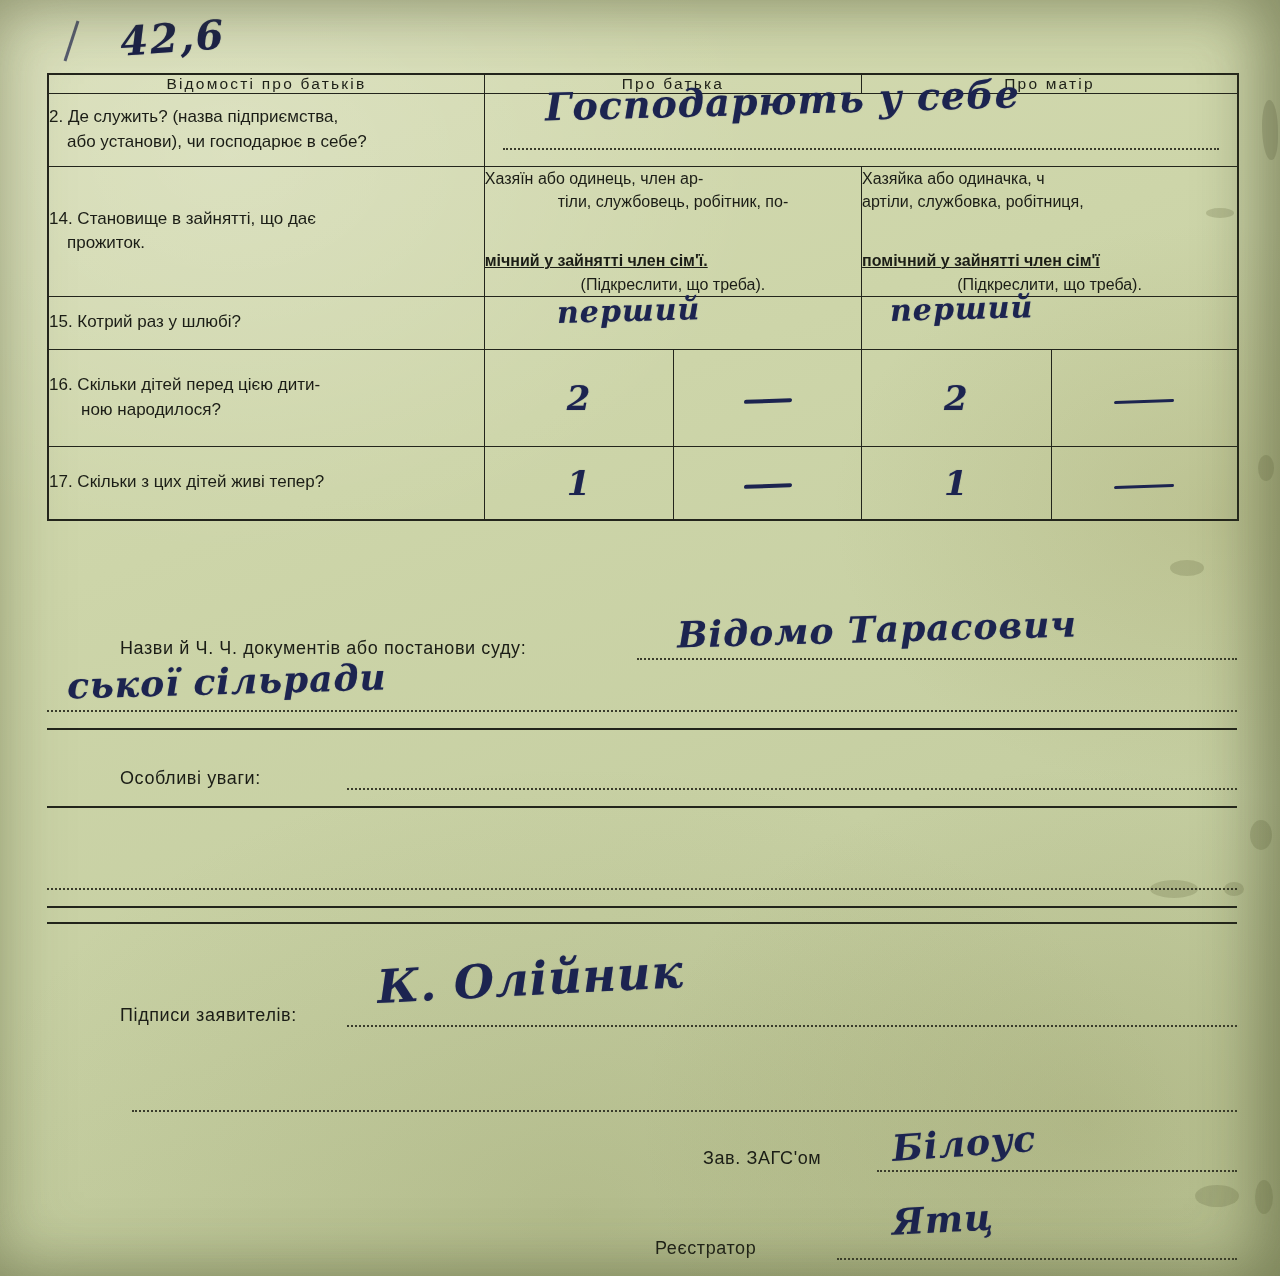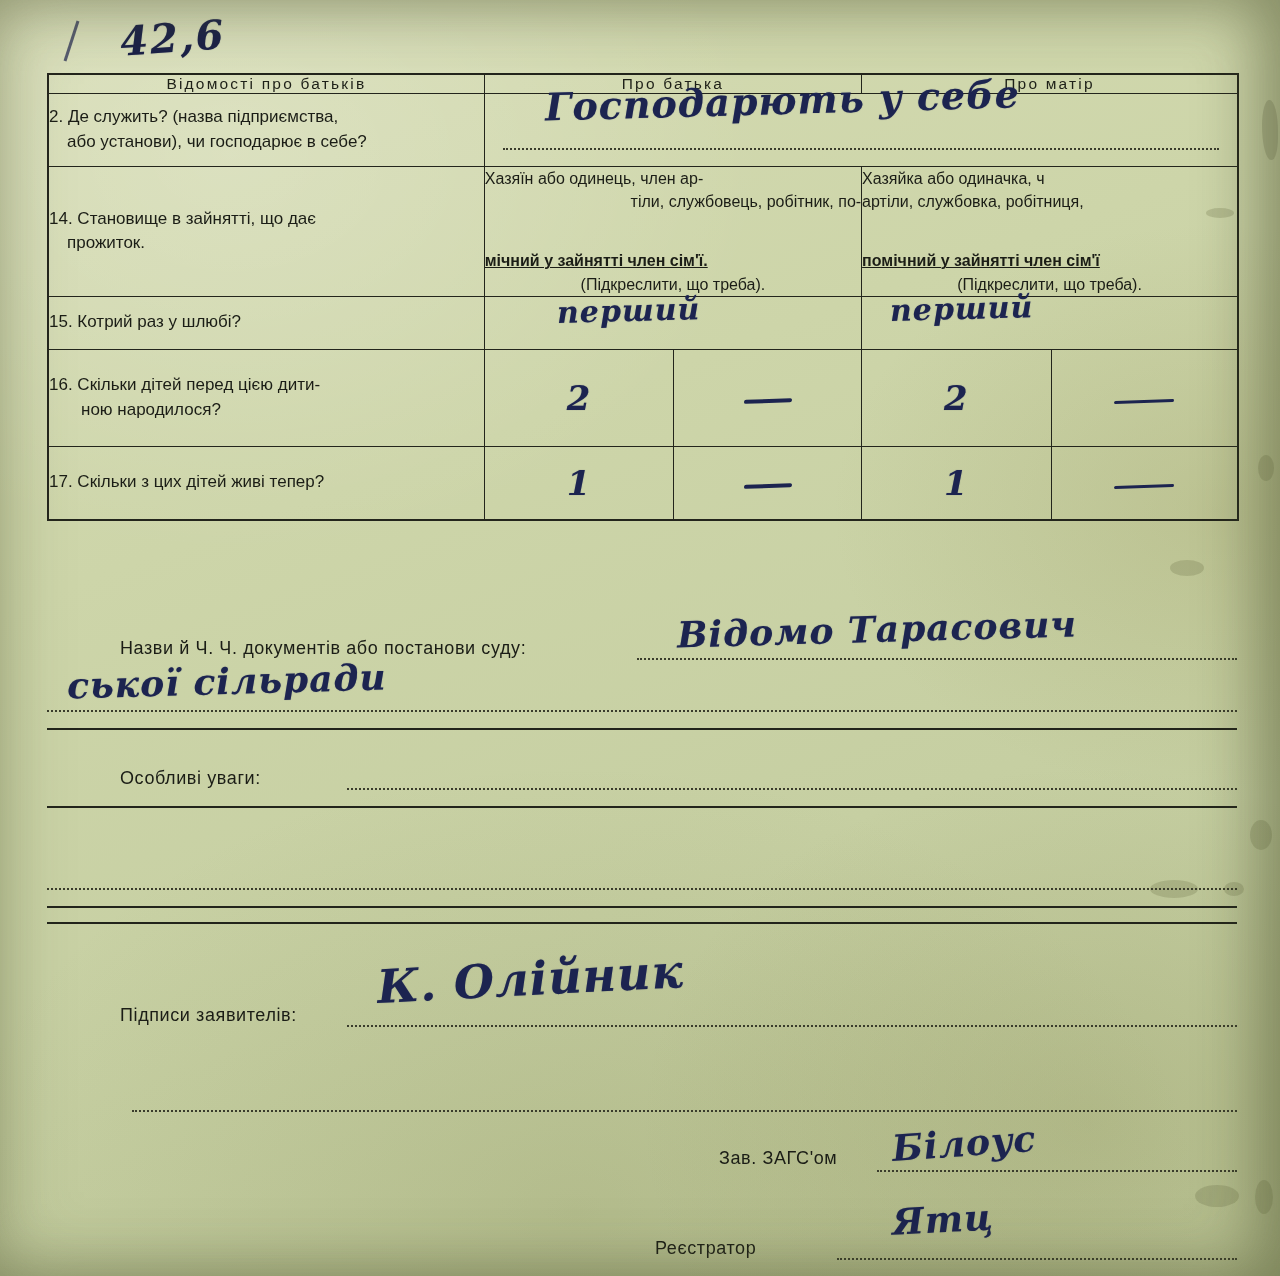--- a/index.html
+++ b/index.html
@@ -206,21 +206,21 @@
       </td>
     </tr>
 
     <tr>
       <td class="qcell">
         <div>14. Становище в зайнятті, що дає</div>
         <div style="padding-left:18px;">прожиток.</div>
       </td>
       <td class="optcell" colspan="2">
         <div style="text-align:left">Хазяїн або одинець, член ар-</div>
-        <div style="text-align:right">тіли, службовець, робітник, по-</div>
+        <div style="text-align:center">тіли, службовець, робітник, по-</div>
         <div style="text-align:left;font-weight:bold" class="underline-ul">мічний у зайнятті  член сім'ї.</div>
         <div>(Підкреслити, що треба).</div>
       </td>
       <td class="optcell" colspan="2">
         <div style="text-align:left">Хазяйка або одиначка, ч</div>
         <div style="text-align:left">артіли, службовка, робітниця,</div>
         <div style="text-align:left;font-weight:bold" class="underline-ul">помічний у зайнятті член сім'ї</div>
         <div>(Підкреслити, що треба).</div>
       </td>
     </tr>
@@ -291,21 +291,21 @@
     <div class="dotted" style="left:0;width:1190px;top:288px;"></div>
     <div class="rule" style="left:0;width:1190px;top:306px;"></div>
     <div class="rule" style="left:0;width:1190px;top:322px;"></div>
 
     <div class="lbl" style="left:73px;top:405px;">Підписи заявителів:</div>
     <div class="dotted" style="left:300px;width:890px;top:425px;"></div>
     <div class="hand" style="position:absolute;left:330px;top:352px;font-size:46px;transform:rotate(-3deg);">К. Олійник</div>
 
     <div class="dotted" style="left:85px;width:1105px;top:510px;"></div>
 
-    <div class="lbl" style="left:672px;top:548px;">Зав. ЗАГС'ом</div>
+    <div class="lbl" style="left:656px;top:548px;">Зав. ЗАГС'ом</div>
     <div class="dotted" style="left:830px;width:360px;top:570px;"></div>
     <div class="hand" style="position:absolute;left:845px;top:522px;font-size:36px;transform:rotate(-4deg);">Білоус</div>
 
     <div class="lbl" style="left:608px;top:638px;">Реєстратор</div>
     <div class="dotted" style="left:790px;width:400px;top:658px;"></div>
     <div class="hand" style="position:absolute;left:845px;top:598px;font-size:36px;transform:rotate(-3deg);">Ятц</div>
   </div>
 
 </div>
 

